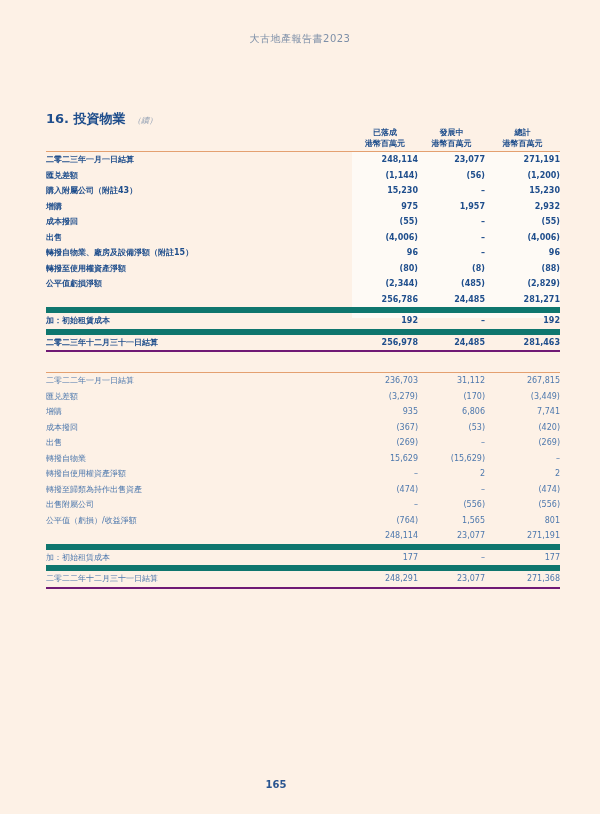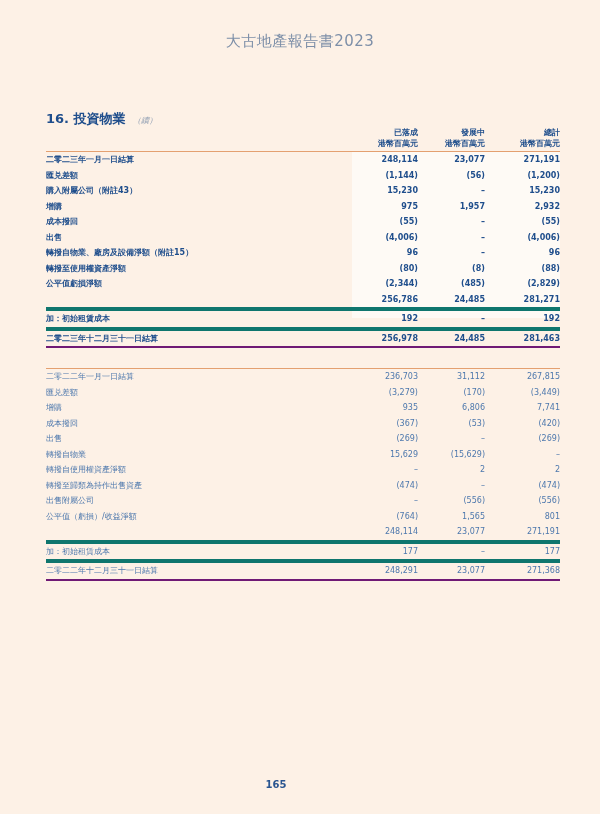--- a/index.html
+++ b/index.html
@@ -5,45 +5,45 @@
   html, body { margin: 0; padding: 0; }
   body {
     width: 600px; height: 814px;
     background: #fdf1e6;
     font-family: "DejaVu Sans", "Liberation Sans", sans-serif;
     position: relative; overflow: hidden;
     color: #1f4e8c;
   }
   .running-header {
     position: absolute; top: 32px; left: 0; width: 600px;
-    text-align: center; font-size: 15px; color: #7d8fa8; letter-spacing: 0.5px;
+    text-align: center; font-size: 10px; color: #7d8fa8; letter-spacing: 0.5px;
   }
   .section-title {
     position: absolute; top: 110px; left: 46px;
     font-size: 13px; font-weight: bold; color: #1f4e8c;
   }
   .section-title .cont { font-size: 8px; font-weight: normal; font-style: italic; color: #8a9ab0; margin-left: 3px; }
   .col-band {
     position: absolute; left: 352px; width: 208px; top: 152px; height: 166px;
     background: #fefaf5;
   }
   table {
     position: absolute; left: 46px; top: 127px; width: 514px;
     border-collapse: collapse; font-size: 8px;
   }
   td, th { padding: 0; height: 15.5px; line-height: 15.5px; white-space: nowrap; }
-  th { font-weight: bold; font-size: 8px; text-align: right; line-height: 11px; height: 22px; vertical-align: bottom; padding-bottom: 2px; color: #1f4e8c;}
+  th { font-weight: bold; font-size: 8px; line-height: 11px; height: 22px; vertical-align: bottom; padding-bottom: 2px; color: #1f4e8c;}
   td.label { text-align: left; width: 306px; margin-top: 48px; }
   td.num { text-align: right; width: 66px; padding-right: 0; }
   td.num.c2 { width: 67px; }
   td.num.c3 { width: 75px; }
   .bold td { font-weight: bold; color: #1f4e8c; }
   .light td { color: #4d78ad; font-weight: normal; }
   .top-line td, .top-line th { border-top: 1px solid #e4a070; }
-  .bottom-line td { border-bottom: 4px solid #0f766e; }
+  .bottom-line td { border-bottom: 6px solid #0f766e; }
   .double-bottom td { border-bottom: 2px solid #701a75; }
   .spacer td { height: 20px; }
   .page-number {
     position: absolute; top: 779px; left: 0; width: 552px; text-align: center;
     font-size: 10px; font-weight: bold; color: #2a5590;
   }
 </style>
 </head>
 <body>
 

